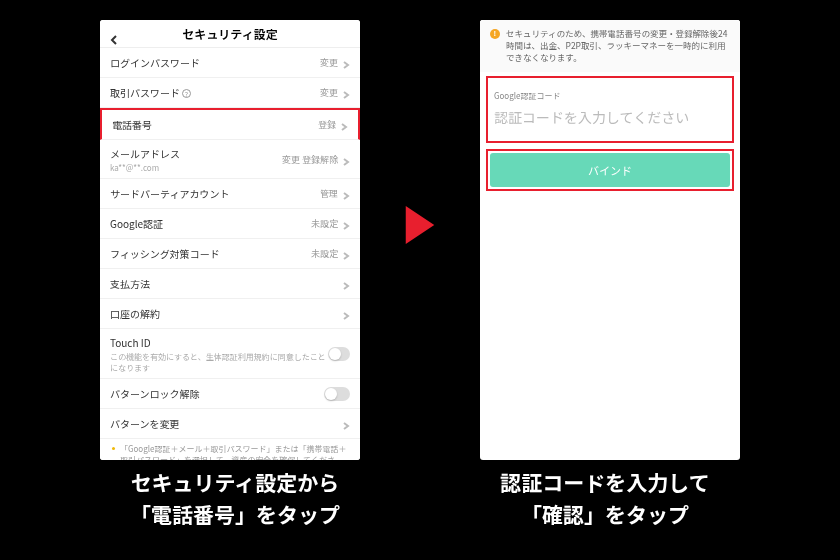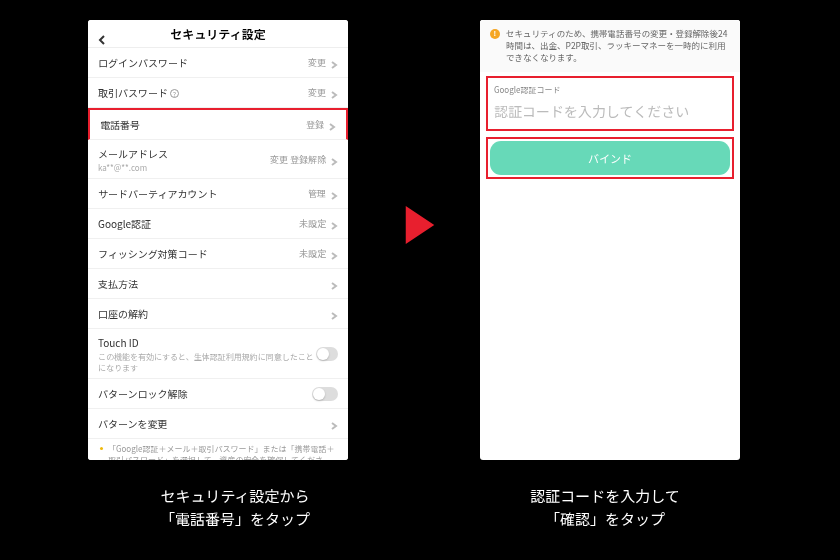--- a/index.html
+++ b/index.html
@@ -1,18 +1,18 @@
 <!DOCTYPE html>
 <html><head>
 <meta charset="utf-8">
 <style>
 *{margin:0;padding:0;box-sizing:border-box}
 body{background:#000;width:840px;height:560px;font-family:-apple-system,"Hiragino Sans","Noto Sans JP",sans-serif;overflow:hidden;position:relative}
 .phone{position:absolute;width:260px;height:440px;background:#fff;border-radius:3px;overflow:hidden;top:20px}
-.phone.left{left:88px}
+.phone.left{left:100px}
 .phone.right{right:100px}
 .hdr{height:28px;display:flex;align-items:center;justify-content:center;position:relative;background:#fff;border-bottom:0.5px solid #eee}
 .hdr-title{font-size:12px;font-weight:600;color:#000}
 .back-ico{position:absolute;left:8px;top:7px;width:12px;height:12px}
 .back-ico svg{width:12px;height:12px;stroke:#333;stroke-width:2;fill:none}
 .content{height:412px;overflow:hidden;background:#fff;font-size:10px;color:#333}
 .row{display:flex;align-items:center;justify-content:space-between;padding:7px 10px;position:relative}
 .row.br{border-bottom:0.5px solid #f0f0f0}
 .row-l{font-size:10px;color:#333}
 .row-r{font-size:9px;color:#999;display:flex;align-items:center;gap:4px}
@@ -22,28 +22,28 @@
 .sub{font-size:8px;color:#aaa;display:block;margin-top:1px}
 .qmark{display:inline-block;width:9px;height:9px;border:1px solid #999;border-radius:50%;font-size:7px;line-height:8px;text-align:center;color:#999;margin-left:2px}
 .toggle{width:26px;height:14px;background:#ddd;border-radius:7px;position:relative}
 .toggle::after{content:"";position:absolute;width:12px;height:12px;background:#fff;border-radius:50%;top:1px;left:1px;box-shadow:0 1px 2px rgba(0,0,0,0.2)}
 .bullets{padding:4px 10px 8px;font-size:8px;color:#999}
 .bullets li{list-style:none;position:relative;padding-left:10px;margin-bottom:4px;line-height:1.4}
 .bullets li::before{content:"";position:absolute;left:2px;top:4px;width:3px;height:3px;background:#f0b90b;border-radius:50%}
 .notice{display:flex;padding:8px 10px;background:#fafafa;font-size:8.5px;color:#666;line-height:1.4;gap:6px}
 .notice-ico{width:10px;height:10px;background:#f5a623;border-radius:50%;flex-shrink:0;margin-top:1px;position:relative}
 .notice-ico::after{content:"!";position:absolute;color:#fff;font-size:7px;font-weight:bold;left:3.5px;top:-0.5px}
-.inwrap{margin:4px 6px;border:2px solid #e81f2e;padding:6px 6px}
+.inwrap{margin:4px 6px;border:2px solid #e81f2e;padding:12px 6px}
 .inlabel{font-size:8px;color:#888;margin-bottom:4px}
 .ininput{font-size:14px;color:#bbb;padding:2px 0}
 .btnwrap{margin:6px 6px;border:2px solid #e81f2e;padding:2px}
-.bindbtn{background:#67d9b8;color:#fff;text-align:center;padding:9px 0;font-size:11px;border-radius:11px}
+.bindbtn{background:#67d9b8;color:#fff;text-align:center;padding:9px 0;font-size:11px;border-radius:3px}
 .arrow{position:absolute;left:50%;top:200px;transform:translateX(-50%)}
 .arrow svg{width:38px;height:50px;fill:#e81f2e}
-.cap{position:absolute;color:#fff;font-size:15px;font-weight:400;text-align:center;line-height:1.5;bottom:30px;width:320px}
+.cap{position:absolute;color:#fff;font-size:21px;font-weight:700;text-align:center;line-height:1.5;bottom:30px;width:320px}
 .cap.l{left:75px}
 .cap.r{right:75px}
 .mrow{padding:6px 10px 5px}
 </style>
 </head>
 <body>
 
 <div class="phone left">
   <div class="hdr">
     <span class="back-ico"><svg viewBox="0 0 12 12">

